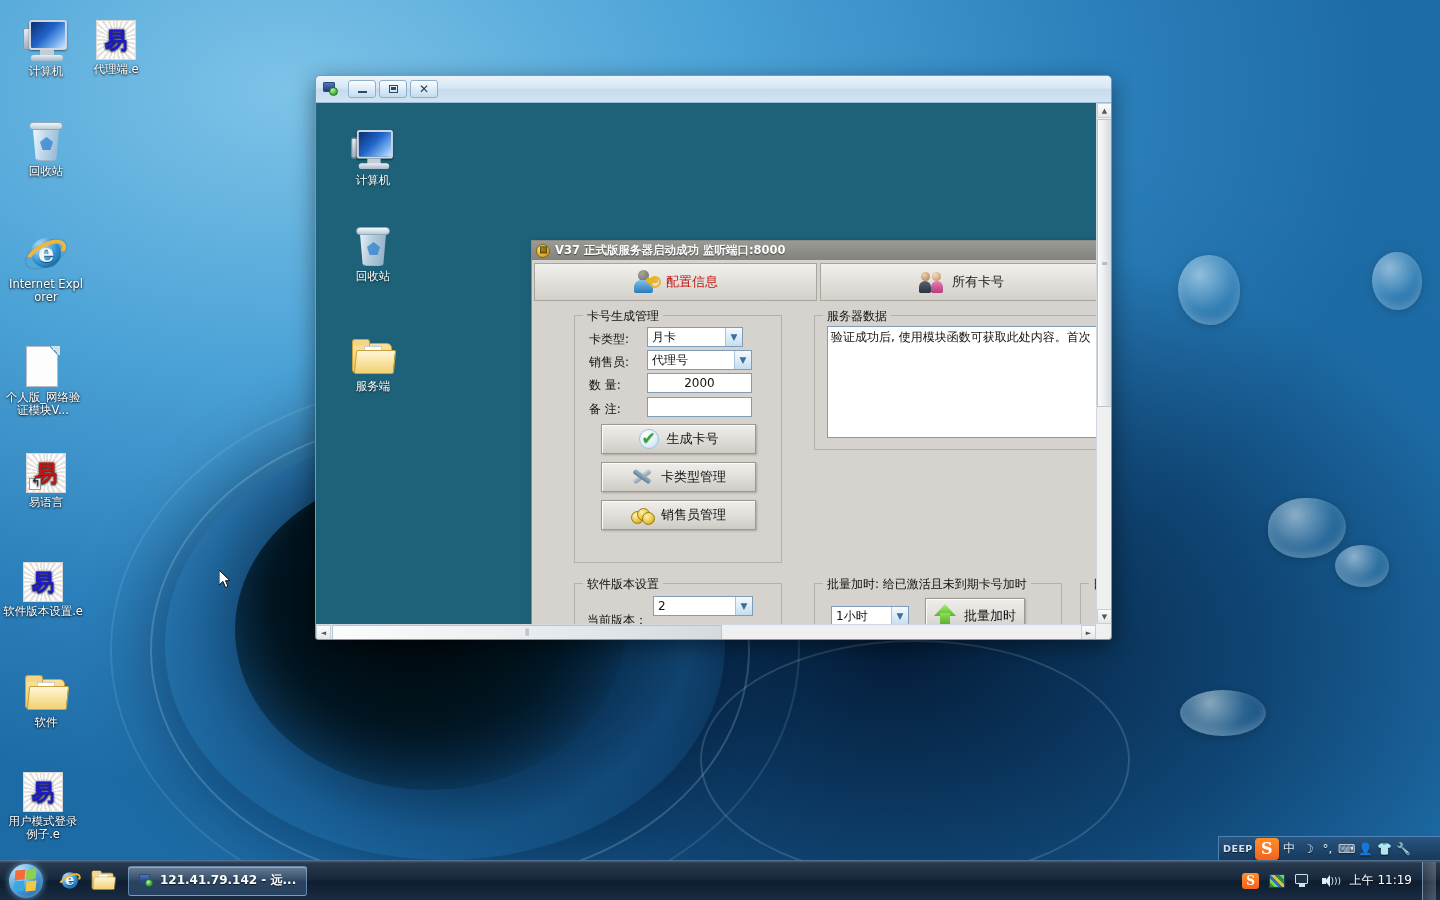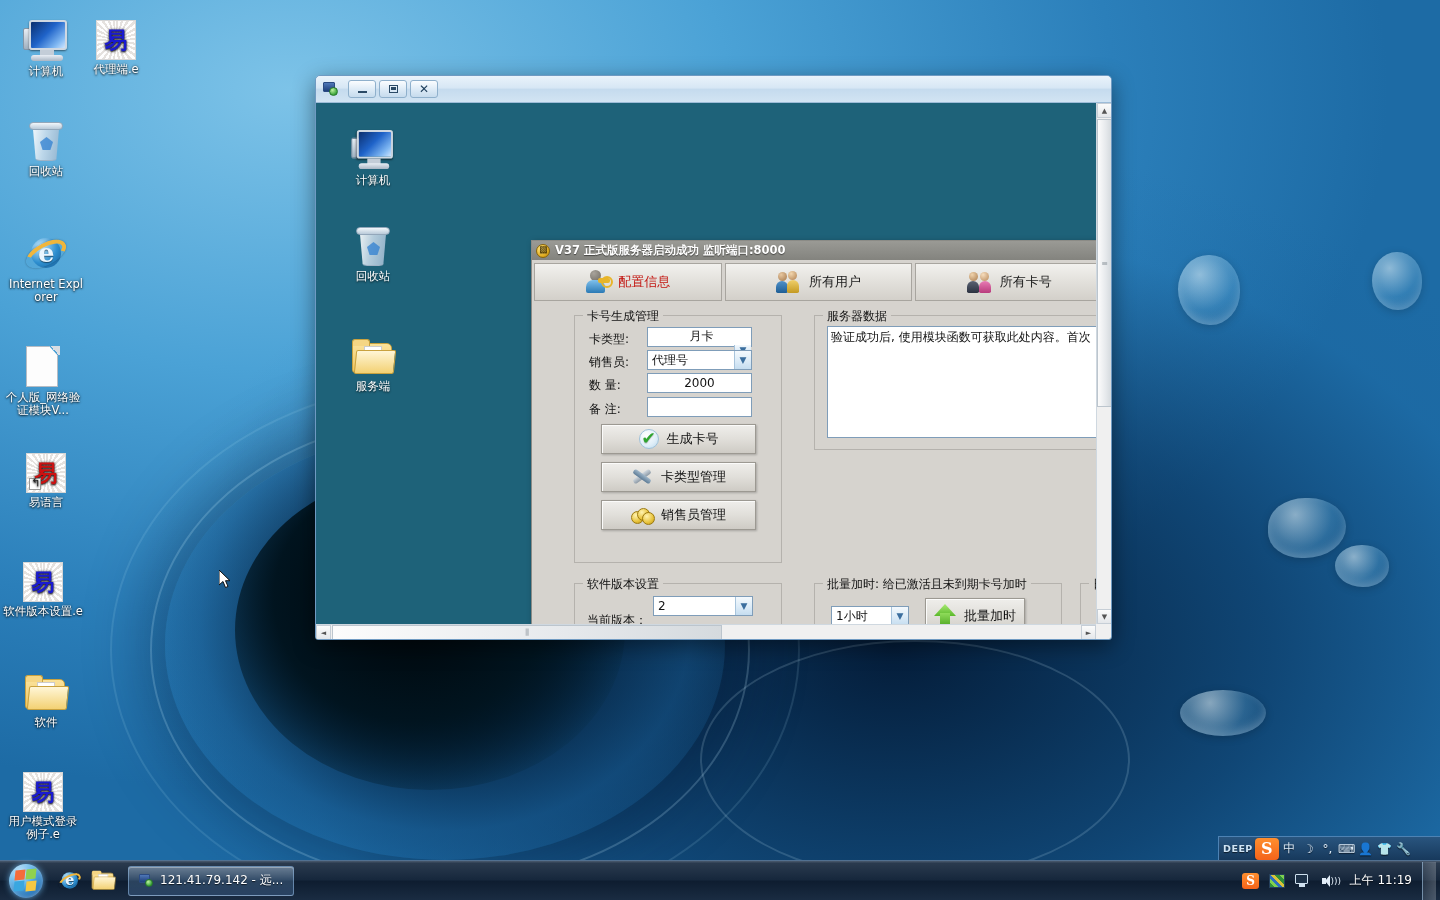--- a/index.html
+++ b/index.html
@@ -122,21 +122,21 @@
   .qc{left:5px;top:17px;background:#3aa7e0;transform:skew(-6deg,-6deg);}
   .qd{left:17px;top:17px;background:#f5c842;transform:skew(-6deg,-6deg);}
 
   .qlaunch { width:34px; height:34px; display:flex; align-items:center; justify-content:center; cursor:pointer;}
   #tb-tasks { display:flex; align-items:center; margin-left:10px; gap:4px;}
   .tbtn {
     height:30px; padding:0 10px; display:flex; align-items:center; gap:6px;
     border:1px solid rgba(150,190,230,.55); border-radius:3px; cursor:pointer;
     background: linear-gradient(rgba(200,225,250,.42), rgba(110,155,200,.30) 50%, rgba(70,110,160,.38));
     box-shadow: inset 0 1px 0 rgba(255,255,255,.32);
-    color:#fff; font-size:12px; text-shadow:0 1px 1px rgba(0,0,0,.65); white-space:nowrap;
+    color:#fff; font-size:12px; text-shadow:0 1px 1px rgba(0,0,0,.65); white-space:nowrap;font-weight:bold;
   }
   #tray { margin-left:auto; display:flex; align-items:center; height:100%; padding-right:4px;}
   .tray-ico { width:26px; height:40px; display:flex; align-items:center; justify-content:center; cursor:pointer;}
   #clock { color:#fff; font-size:12px; text-shadow:0 1px 1px rgba(0,0,0,.7); padding:0 8px; text-align:center; cursor:default;}
   #showdesk { width:14px; height:38px; margin-left:2px; border-left:1px solid rgba(160,200,235,.5);
     background:linear-gradient(90deg, rgba(255,255,255,.10), rgba(255,255,255,.22)); cursor:pointer;}
 
   
   #imebar {
     position:absolute; right:0; bottom:40px; height:24px; width:222px;
@@ -473,45 +473,36 @@
             <div class="atab active">
               <span class="tico">
                 <span class="pr" style="left:5px;top:1px;width:11px;height:11px;background:radial-gradient(circle at 35% 30%,#a8a39b,#6f6a62);"></span>
                 <span class="pbody" style="left:1px;top:11px;width:19px;height:13px;background:linear-gradient(#7fc0ec,#2b7ab5);"></span>
                 <span class="key" style="left:13px;top:9px;"></span>
               </span>
               <span>配置信息</span>
             </div>
             <div class="atab">
               <span class="tico">
-                <span class="pr" style="left:2px;top:3px;width:9px;height:9px;background:radial-gradient(circle at 35% 30%,#e8c7a0,#a2764a);"></span>
-                <span class="pr" style="left:12px;top:2px;width:9px;height:9px;background:radial-gradient(circle at 35% 30%,#f2d6ae,#b07f4f);"></span>
-                <span class="pbody" style="left:0px;top:12px;width:12px;height:12px;background:linear-gradient(#4f91c9,#1e5e95);"></span>
-                <span class="pbody" style="left:11px;top:11px;width:12px;height:13px;background:linear-gradient(#f0cf6b,#c49a22);"></span>
-              </span>
-              <span>所有用户</span>
-            </div>
-            <div class="atab">
-              <span class="tico">
                 <span class="pr" style="left:2px;top:3px;width:9px;height:9px;background:radial-gradient(circle at 35% 30%,#f0d3ad,#a87a4c);"></span>
                 <span class="pr" style="left:13px;top:3px;width:9px;height:9px;background:radial-gradient(circle at 35% 30%,#f6ddbd,#b8885a);"></span>
                 <span class="pbody" style="left:0px;top:12px;width:12px;height:12px;background:linear-gradient(#5a6272,#2b3240);"></span>
                 <span class="pbody" style="left:12px;top:12px;width:12px;height:12px;background:linear-gradient(#e87bb4,#b83b7c);"></span>
               </span>
               <span>所有卡号</span>
             </div>
           </div>
 
           <div id="app-content">
 
             <div class="gbox" style="left:42px; top:14px; width:208px; height:248px;">
               <span class="legend">卡号生成管理</span>
 
               <span class="flabel" style="left:14px; top:15px;">卡类型:</span>
-              <div class="combo" style="left:72px; top:11px; width:105px; height:20px;flex-direction:column;">
+              <div class="combo" style="left:72px; top:11px; width:96px; height:20px;">
                 <span>月卡</span>
                 <span class="arrow">▼</span>
               </div>
 
               <span class="flabel" style="left:14px; top:38px;">销售员:</span>
               <div class="combo" style="left:72px; top:34px; width:105px; height:20px;">
                 <span>代理号</span>
                 <span class="arrow">▼</span>
               </div>
 

